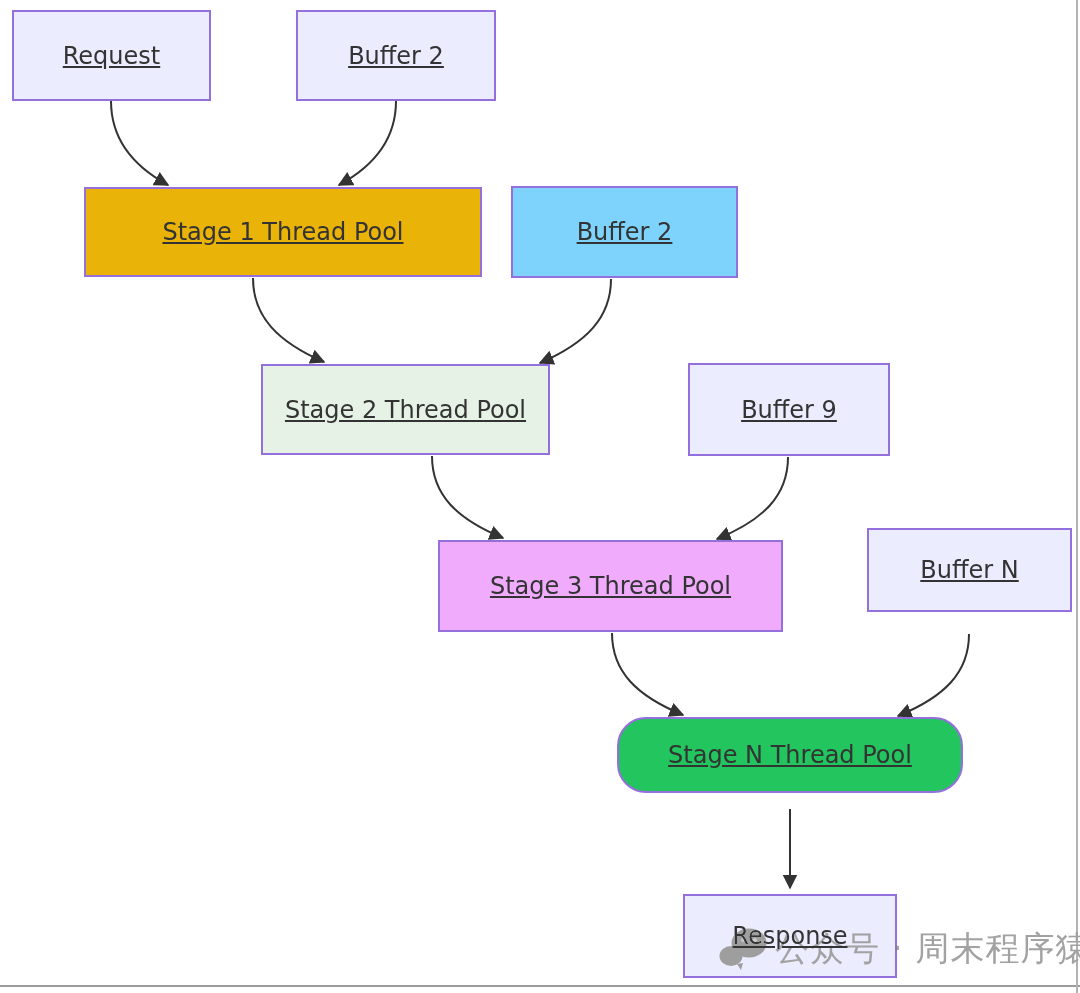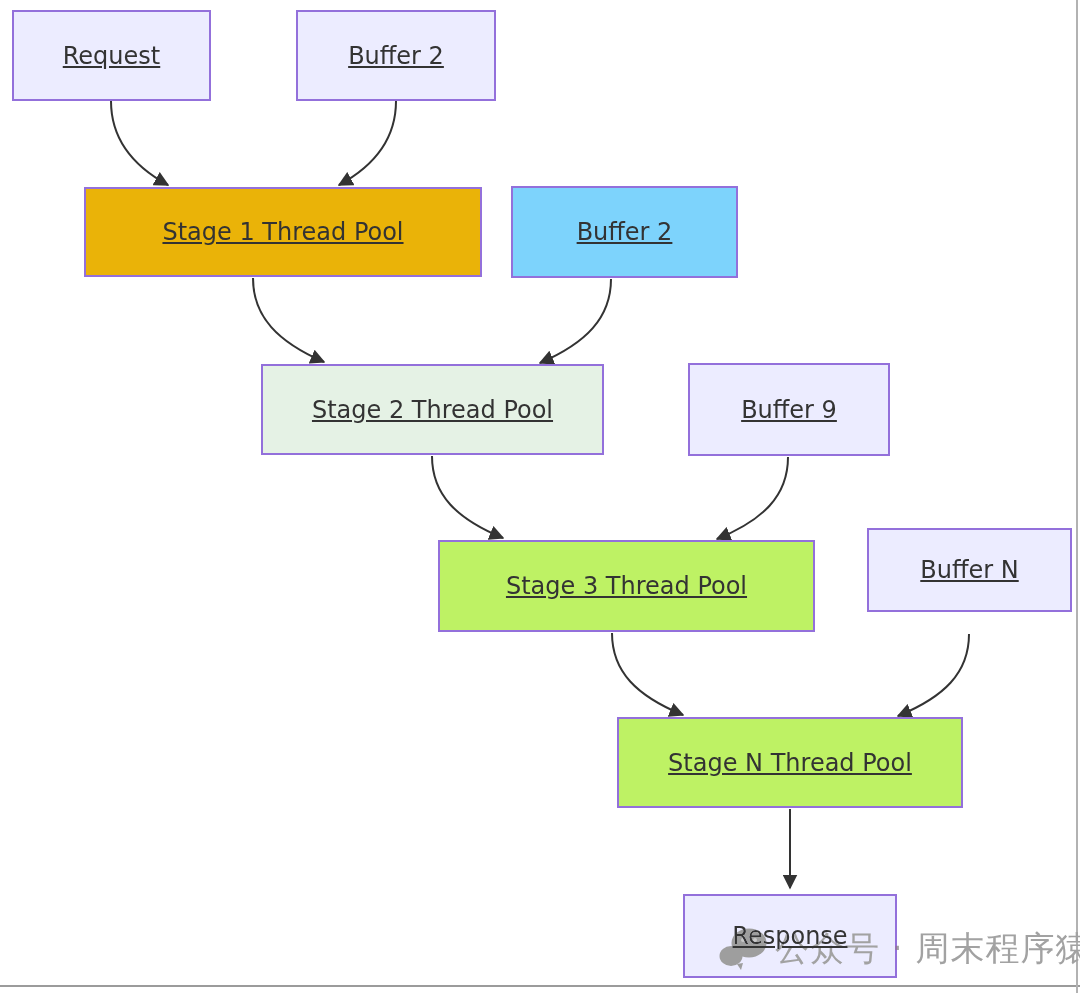--- a/index.html
+++ b/index.html
@@ -109,33 +109,33 @@
       </div>
       <div class="node" style="left: 296px; top: 10px; width: 200px; height: 91px; background: rgb(236, 236, 255); border-color: rgb(147, 112, 219);">
         <span class="node-label" style="color: rgb(51, 51, 51);">Buffer 2</span>
       </div>
       <div class="node" style="left: 84px; top: 187px; width: 398px; height: 90px; background: #eab308; border-color: rgb(147, 112, 219);">
         <span class="node-label" style="color: rgb(51, 51, 51);">Stage 1 Thread Pool</span>
       </div>
       <div class="node" style="left: 511px; top: 186px; width: 227px; height: 92px; background: #7dd3fc; border-color: rgb(147, 112, 219);">
         <span class="node-label" style="color: rgb(51, 51, 51);">Buffer 2</span>
       </div>
-      <div class="node" style="left: 261px; top: 364px; width: 343px; height: 91px; background: rgb(229, 242, 229); border-color: rgb(147, 112, 219);">
+      <div class="node" style="left: 261px; top: 364px; width: 289px; height: 91px; background: rgb(229, 242, 229); border-color: rgb(147, 112, 219);">
         <span class="node-label" style="color: rgb(51, 51, 51);">Stage 2 Thread Pool</span>
       </div>
       <div class="node" style="left: 688px; top: 363px; width: 202px; height: 93px; background: rgb(236, 236, 255); border-color: rgb(147, 112, 219);">
         <span class="node-label" style="color: rgb(51, 51, 51);">Buffer 9</span>
       </div>
-      <div class="node" style="left: 438px; top: 540px; width: 377px; height: 92px; background: #bef264; border-color: rgb(147, 112, 219);">
+      <div class="node" style="left: 438px; top: 540px; width: 345px; height: 92px; background: #f0abfc; border-color: rgb(147, 112, 219);">
         <span class="node-label" style="color: rgb(51, 51, 51);">Stage 3 Thread Pool</span>
       </div>
       <div class="node" style="left: 867px; top: 520px; width: 205px; height: 84px; background: rgb(236, 236, 255); border-color: rgb(147, 112, 219); margin-top: 8px;">
         <span class="node-label" style="color: rgb(51, 51, 51);">Buffer N</span>
       </div>
-      <div class="node" style="left: 617px; top: 717px; width: 346px; height: 91px; background: #bef264; border-color: rgb(147, 112, 219);">
+      <div class="node" style="left: 617px; top: 717px; width: 346px; height: 76px; background: #22c55e; border-color: rgb(147, 112, 219); border-radius: 29px;">
         <span class="node-label" style="color: rgb(51, 51, 51);">Stage N Thread Pool</span>
       </div>
       <div class="node" style="left: 683px; top: 894px; width: 214px; height: 84px; background: rgb(236, 236, 255); border-color: rgb(147, 112, 219);">
         <span class="node-label" style="color: rgb(51, 51, 51);">Response</span>
       </div>
     </div>
 
   <div id="watermark">
     <span style="display:inline-block;line-height:0;">
       <svg width="50" height="46" viewBox="0 0 50 46" xmlns="http://www.w3.org/2000/svg">

